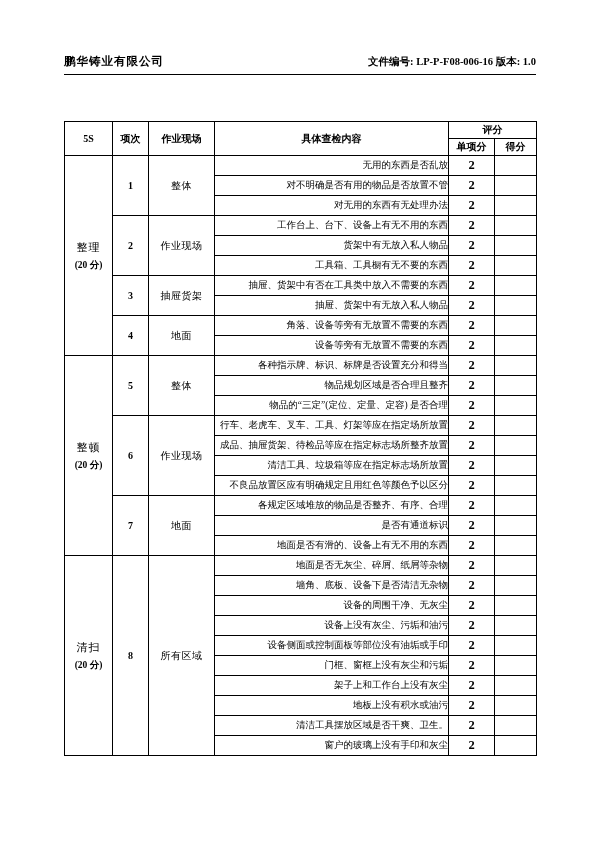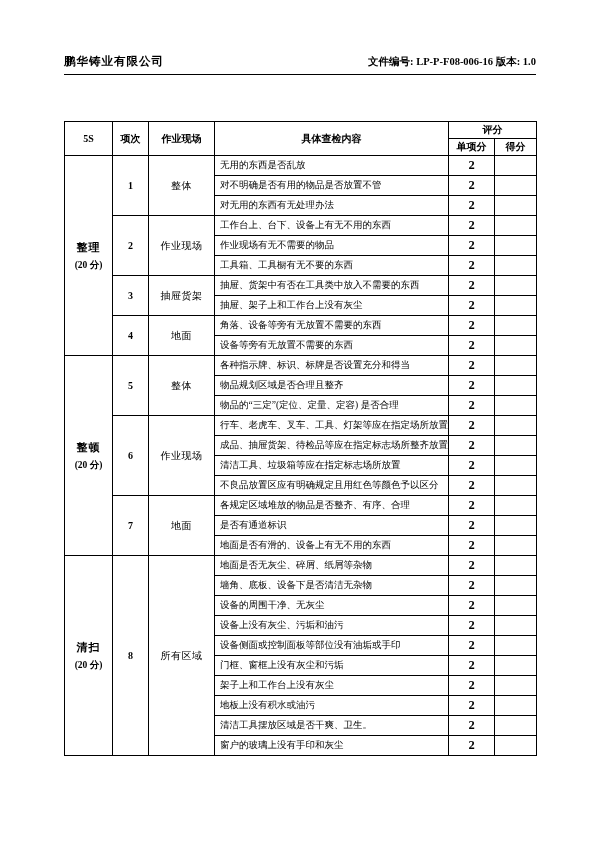--- a/index.html
+++ b/index.html
@@ -33,26 +33,26 @@
     font-size:9.5px;
     overflow:hidden;
     white-space:nowrap;
   }
   .scoring th {
     font-weight:bold; text-align:center; height:17px; font-size:10px;
   }
   .scoring td { height:20px; text-align:center; vertical-align:middle; }
 
   td.sec-cell { vertical-align:middle; }
-  .sec-name { font-weight:bold; font-size:11px; letter-spacing:1px; }
+  .sec-name { font-weight:normal; font-size:11px; letter-spacing:1px; }
   .sec-score { font-size:9.5px; margin-top:4px;font-weight:bold; }
 
   td.no-cell { font-weight:bold; font-size:10px; }
   td.item-cell { font-weight:normal; font-size:10px; letter-spacing:0.5px; }
-  td.content-cell { text-align:left; padding-left:5px; }
+  td.content-cell { text-align:right; padding-left:5px; }
   td.unit-cell { font-weight:bold; font-size:12.5px; }
   td.obtained-cell { }
 </style>
 </head>
 <body>
 
 <div class="page">
 
   <div class="doc-header">
     <span class="company">鹏华铸业有限公司</span>
@@ -105,38 +105,38 @@
           <td class="obtained-cell"></td>
         </tr>
         <tr>
           <td class="no-cell" rowspan="3">2</td>
           <td class="item-cell" rowspan="3">作业现场</td>
           <td class="content-cell">工作台上、台下、设备上有无不用的东西</td>
           <td class="unit-cell">2</td>
           <td class="obtained-cell"></td>
         </tr>
         <tr>
-          <td class="content-cell">作业现场有无不需要的物品</td>
+          <td class="content-cell">货架中有无放入私人物品</td>
           <td class="unit-cell">2</td>
           <td class="obtained-cell"></td>
         </tr>
         <tr>
           <td class="content-cell">工具箱、工具橱有无不要的东西</td>
           <td class="unit-cell">2</td>
           <td class="obtained-cell"></td>
         </tr>
         <tr>
           <td class="no-cell" rowspan="2">3</td>
           <td class="item-cell" rowspan="2">抽屉货架</td>
           <td class="content-cell">抽屉、货架中有否在工具类中放入不需要的东西</td>
           <td class="unit-cell">2</td>
           <td class="obtained-cell"></td>
         </tr>
         <tr>
-          <td class="content-cell">抽屉、架子上和工作台上没有灰尘</td>
+          <td class="content-cell">抽屉、货架中有无放入私人物品</td>
           <td class="unit-cell">2</td>
           <td class="obtained-cell"></td>
         </tr>
         <tr>
           <td class="no-cell" rowspan="2">4</td>
           <td class="item-cell" rowspan="2">地面</td>
           <td class="content-cell">角落、设备等旁有无放置不需要的东西</td>
           <td class="unit-cell">2</td>
           <td class="obtained-cell"></td>
         </tr>

